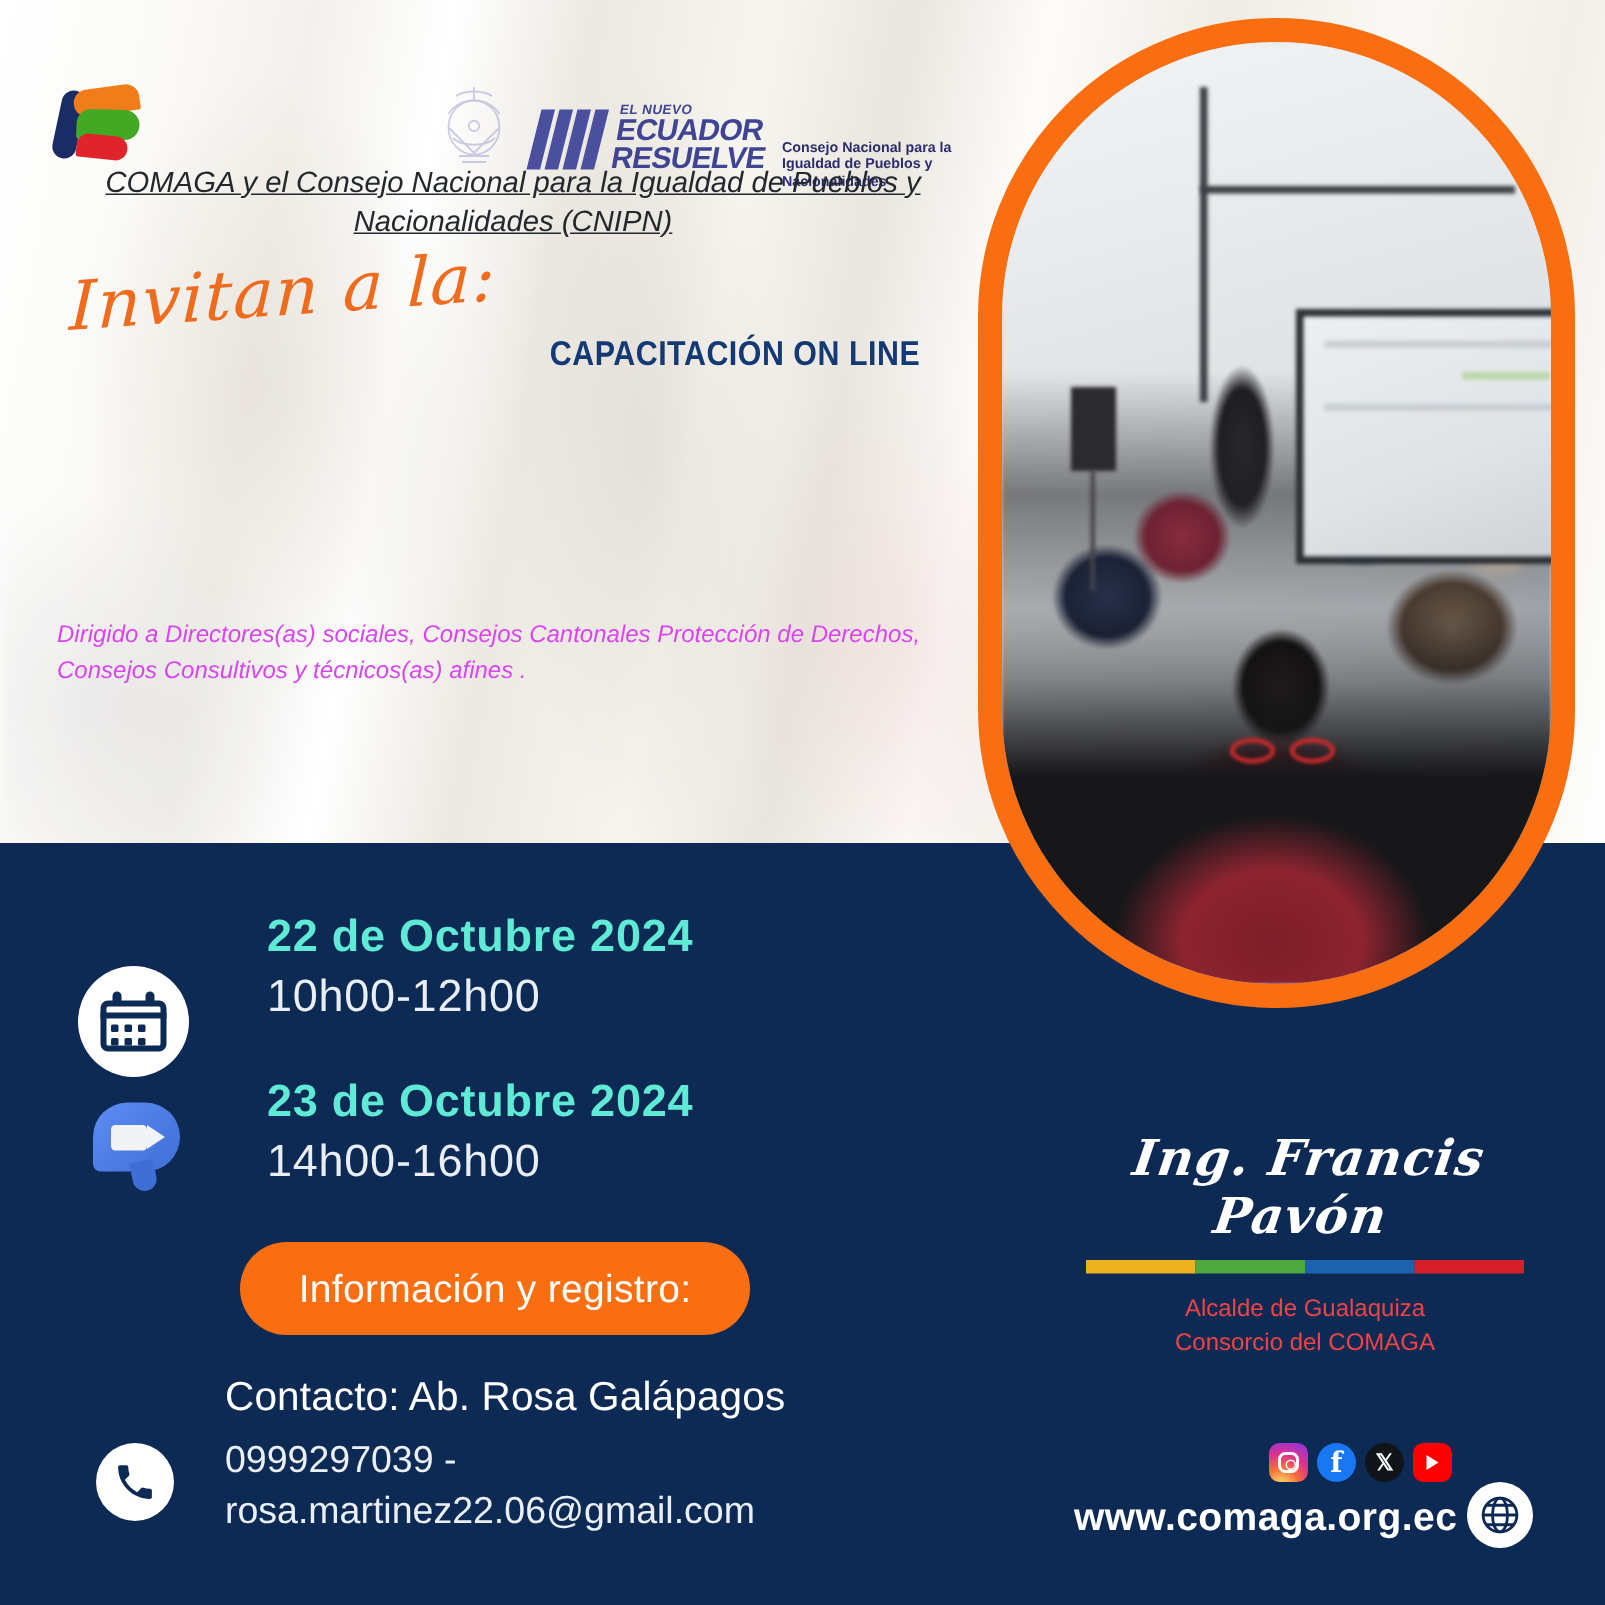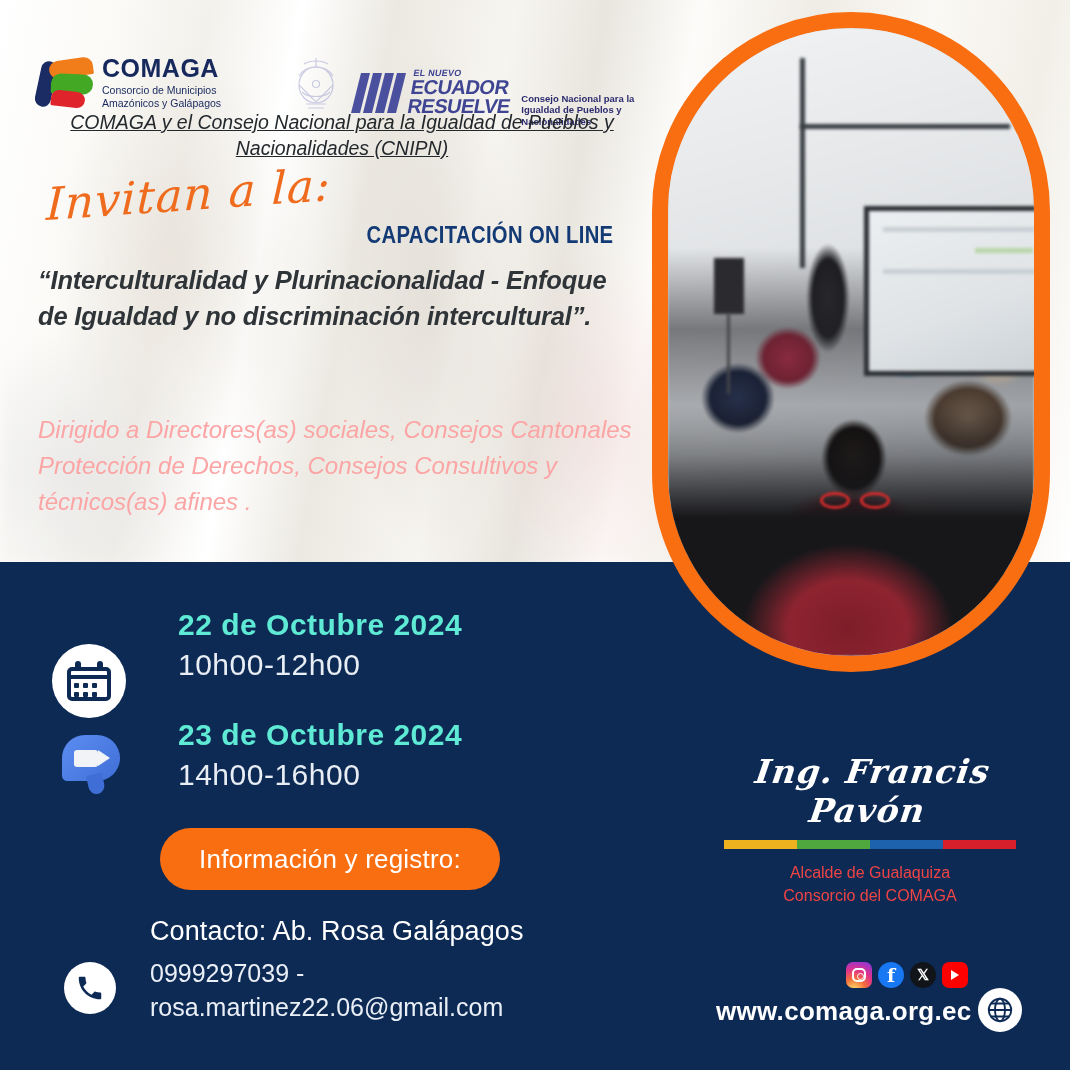--- a/index.html
+++ b/index.html
@@ -94,21 +94,21 @@
     font-weight: bold; font-size: 23px; letter-spacing: .4px;
     transform: scaleX(.88); transform-origin: center;
   }
   .course-title {
     position: absolute; left: 38px; top: 262px; width: 600px;
     font-weight: bold; font-style: italic; font-size: 25.5px;
     color: #2f3439; line-height: 1.42; letter-spacing: -.2px;
   }
   .audience {
     position: absolute; left: 38px; top: 412px; width: 612px;
-    font-style: italic; font-size: 24px; color: #fca5a5; line-height: 1.5;
+    font-style: italic; font-size: 16px; color: #d946ef; line-height: 1.5;
   }
 
   
   .photo-frame {
     position: absolute; left: 652px; top: 12px;
     width: 398px; height: 660px;
     border: 16px solid #f96e11;
     border-radius: 200px;
     overflow: hidden;
     background: #cfd4d8;
@@ -287,27 +287,20 @@
   <div class="navy-bg"></div>
 
   <div class="logos">
 
     <div class="logo-comaga">
       <div class="comaga-mark">
         <span class="cm-arc cm-blue"></span>
         <span class="cm-arc cm-orange"></span>
         <span class="cm-arc cm-green"></span>
         <span class="cm-arc cm-red"></span>
-      </div>
-      <div class="comaga-text">
-        <div class="cm-title">COMAGA</div>
-        <div class="cm-sub">
-          <div>Consorcio de Municipios</div>
-          <div>Amazónicos y Galápagos</div>
-        </div>
       </div>
     </div>
 
     <svg class="logo-shield" viewBox="0 0 52 58">
       <g fill="none" stroke="#8f93c8" stroke-width="1.2">
         <ellipse cx="26" cy="31" rx="17" ry="18"></ellipse>
         <path d="M9 31 L26 48 L43 31"></path>
         <path d="M26 13 C18 13 12 17 9 22 M26 13 C34 13 40 17 43 22"></path>
         <path d="M14 10 C20 6 32 6 38 10"></path>
         <path d="M26 4 L26 13"></path>
@@ -329,21 +322,20 @@
         <div class="ec-big">ECUADOR</div>
         <div class="ec-big">RESUELVE</div>
       </div>
       <div class="ec-caption">Consejo Nacional para la Igualdad de Pueblos y Nacionalidades</div>
     </div>
   </div>
 
   <div class="intro">COMAGA y el Consejo Nacional para la Igualdad de Pueblos y Nacionalidades (CNIPN)</div>
   <div class="invitan">Invitan a la:</div>
   <div class="capacitacion">CAPACITACIÓN ON LINE</div>
-  <div class="course-title">“Interculturalidad y Plurinacionalidad - Enfoque de Igualdad y no discriminación intercultural”.</div>
   <div class="audience">Dirigido a Directores(as) sociales, Consejos Cantonales Protección de Derechos, Consejos Consultivos y técnicos(as) afines .</div>
 
   <div class="photo-frame">
     <div class="photo">
       <div class="doorframe"></div>
       <div class="doorframe2"></div>
       <div class="speaker-box"></div>
       <div class="speaker-stand"></div>
       <div class="screen">
           <i></i>

